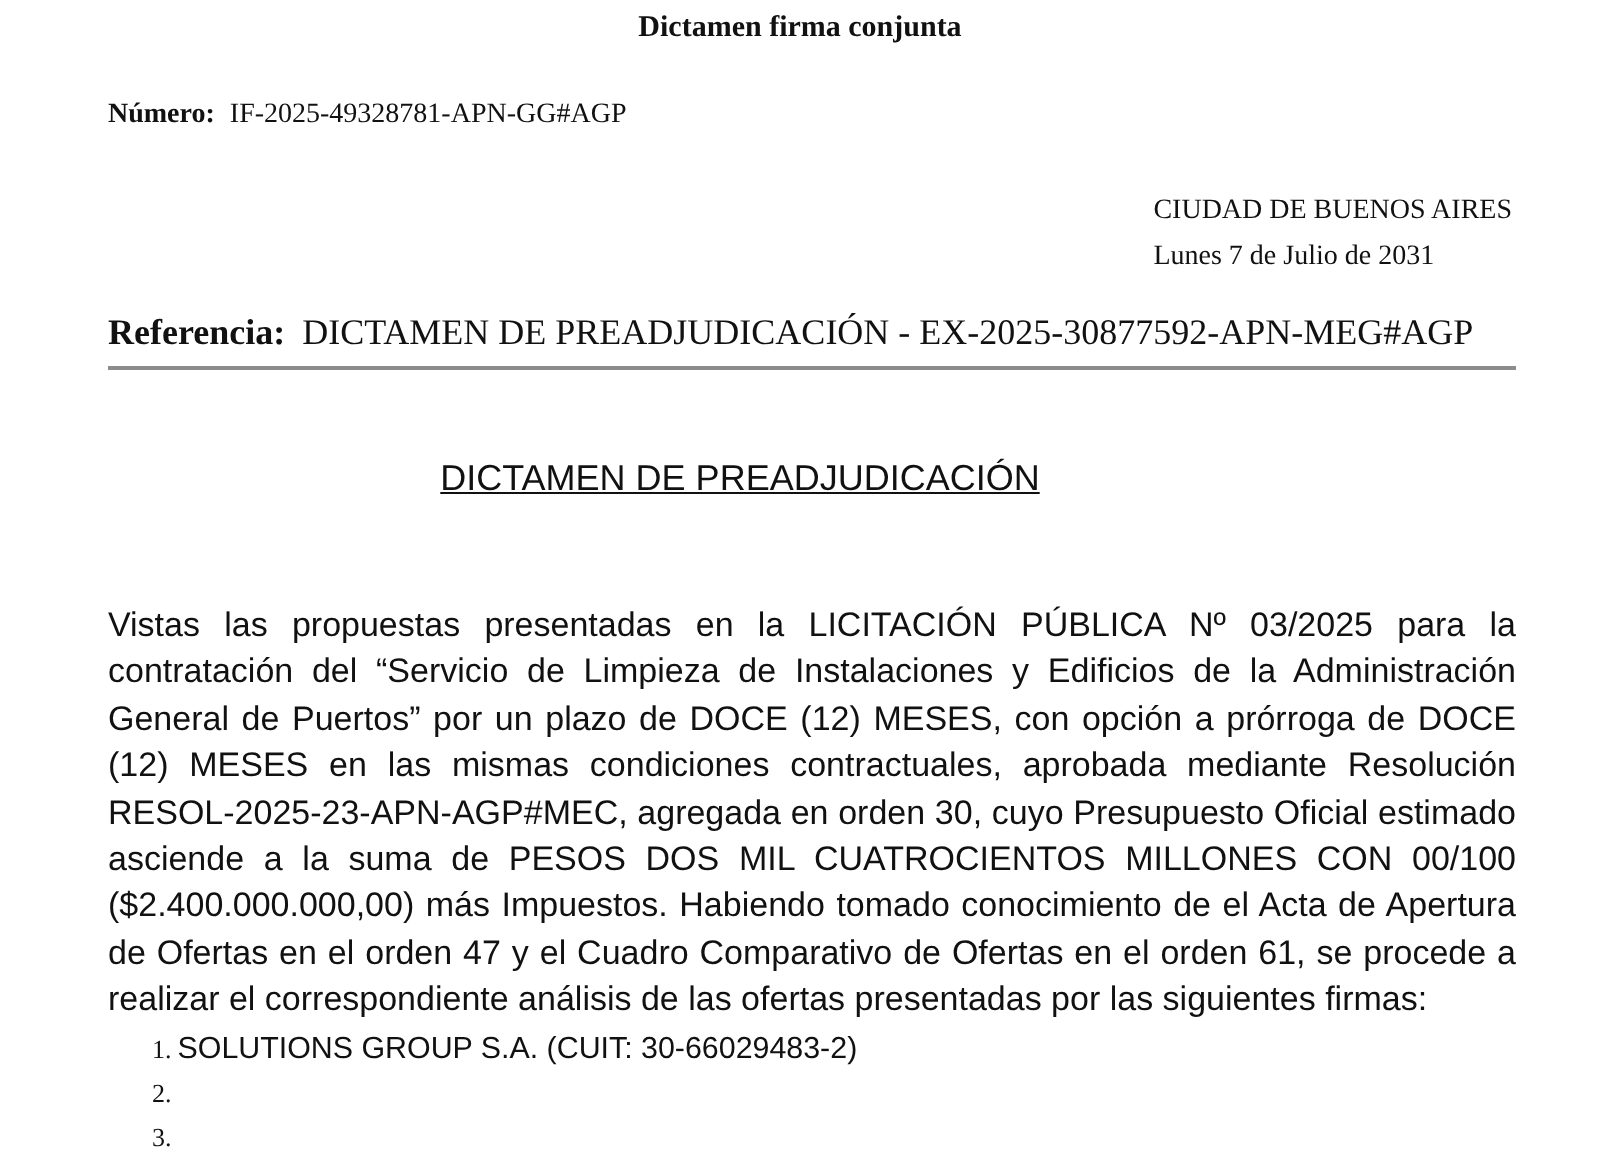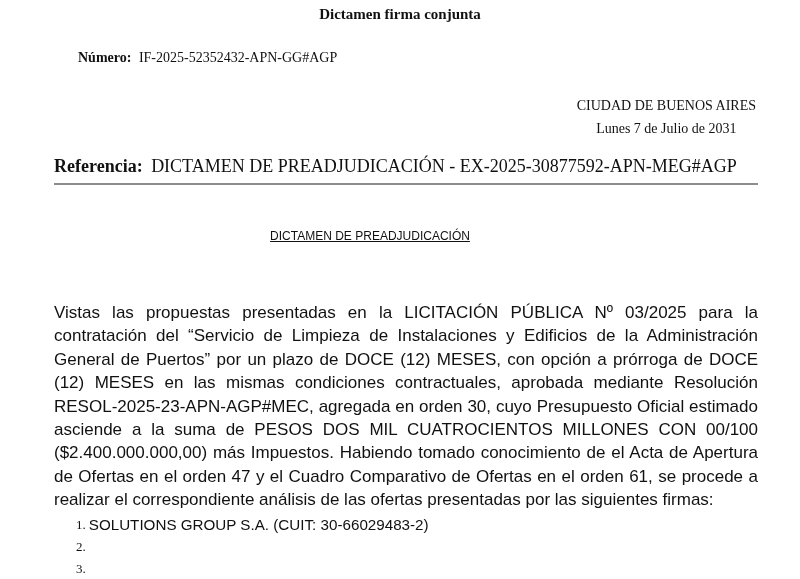--- a/index.html
+++ b/index.html
@@ -1,39 +1,39 @@
 <!DOCTYPE html>
 <html><head>
 <meta charset="utf-8">
 <style>
   html, body { margin:0; padding:0; background:#ffffff; }
   body { width:800px; height:579px; overflow:hidden; position:relative; color:#111; }
   .serif { font-family: "Liberation Serif", "DejaVu Serif", serif; }
   .sans { font-family: "Liberation Sans", "DejaVu Sans", sans-serif; }
   .doc-title { position:absolute; top:6px; left:0; width:800px; text-align:center; font-size:15px; font-weight:bold; }
   .numero { position:absolute; top:50px; left:54px; font-size:14px; }
-  .numero b { font-weight:bold; margin-right:4px;margin-left:24px; }
-  .place { position:absolute; top:94px; right:44px; text-align:center; font-size:14px; line-height:23px; }
+  .numero b { font-weight:bold; margin-right:4px; }
+  .place { position:absolute; top:94px; right:44px; text-align:left; font-size:14px; line-height:23px; }
   .referencia { position:absolute; top:156px; left:54px; font-size:18px; }
   .referencia b { margin-right:4px; }
   .rule { position:absolute; top:183px; left:54px; width:704px; height:2px; background:#8c8c8c; }
-  .section-heading { position:absolute; top:229px; left:0; width:740px; text-align:center; font-size:12px; text-decoration:underline; }
+  .section-heading { position:absolute; top:229px; left:0; width:740px; text-align:center; font-size:18px; text-decoration:underline; }
   .body-para { position:absolute; top:301px; left:54px; width:704px; font-size:17px; line-height:23.4px; text-align:justify; }
   .firms { position:absolute; top:514px; left:76px; margin:0; padding:0; list-style:none; font-size:15.2px; line-height:22px; }
   .firms li { display:flex; }
   .firms .num { font-family: "Liberation Serif", serif; font-size:13px; margin-right:3px; }
 </style>
 </head>
 <body>
 
 <div class="doc-title serif">Dictamen firma conjunta</div>
 
 <div class="numero serif">
   <b>Número:</b>
-  <span>IF-2025-52352432-APN-GG#AGP</span>
+  <span>IF-2025-49328781-APN-GG#AGP</span>
 </div>
 
 <div class="place serif">
   <div>CIUDAD DE BUENOS AIRES</div>
   <div>Lunes 7 de Julio de 2031</div>
 </div>
 
 <div class="referencia serif">
   <b>Referencia:</b>
   <span>DICTAMEN DE PREADJUDICACIÓN - EX-2025-30877592-APN-MEG#AGP</span>

